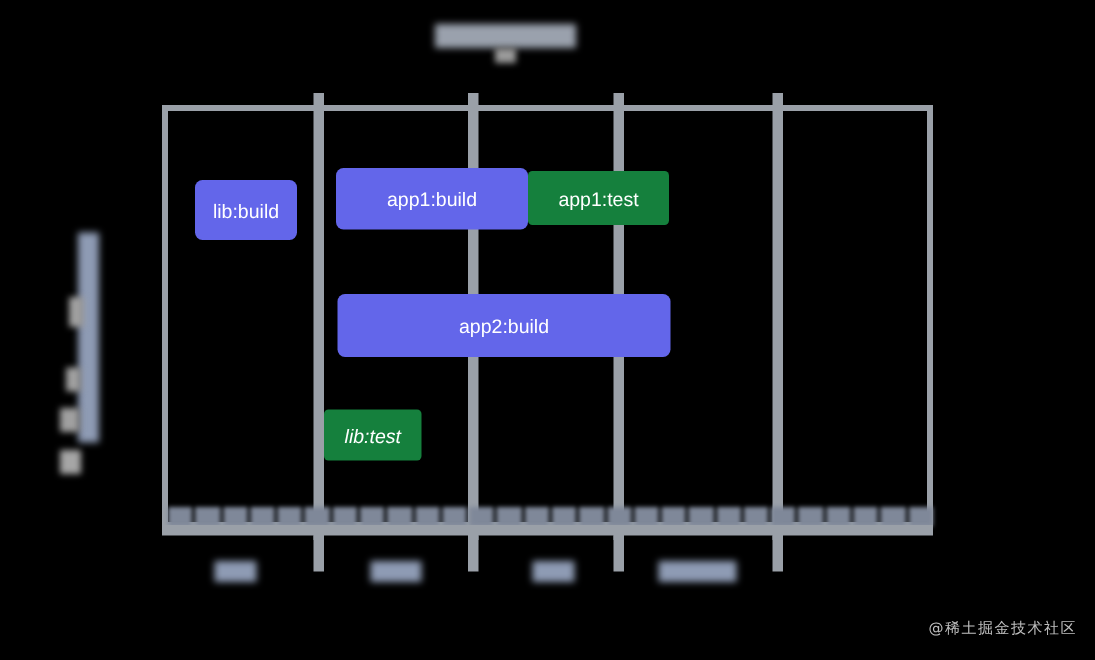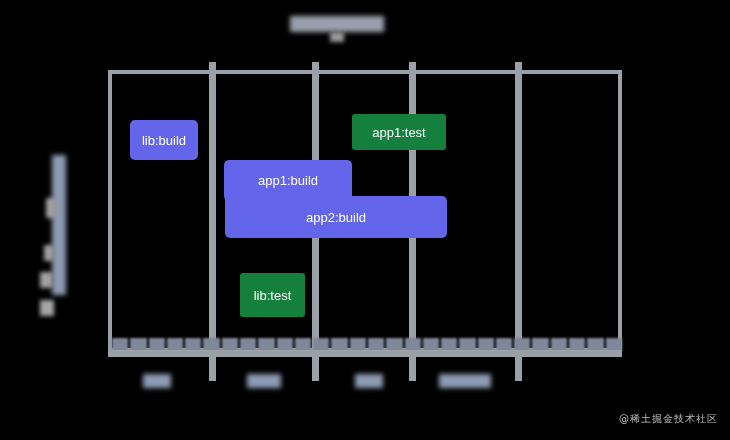--- a/index.html
+++ b/index.html
@@ -70,28 +70,28 @@
 
   <div class="plot-frame"></div>
 
   <div class="gridline" style="left:209px"></div>
   <div class="gridline" style="left:312px"></div>
   <div class="gridline" style="left:409px"></div>
   <div class="gridline" style="left:515px"></div>
 
   <div class="bar accent" style="left:130px;top:120px;width:68px;height:40px;">lib:build</div>
 
-  <div class="bar accent" style="left:224px;top:112px;width:128px;height:41px;margin-top:48px;">app1:build</div>
+  <div class="bar accent" style="left:224px;top:112px;width:128px;height:41px;">app1:build</div>
 
   <div class="bar muted" style="left:352px;top:114px;width:94px;height:36px;">app1:test</div>
 
   <div class="bar accent" style="left:225px;top:196px;width:222px;height:42px;">app2:build</div>
 
 
-  <div class="bar muted" style="left:240px;top:273px;width:65px;height:44px;">lib:test</div>
+  <div class="bar muted" style="left:216px;top:273px;width:65px;height:34px;font-style:italic;">lib:test</div>
 
   <div class="tick-row">
     <span class="tick-lbl"></span>
     <span class="tick-lbl"></span>
     <span class="tick-lbl"></span>
     <span class="tick-lbl"></span>
     <span class="tick-lbl"></span>
     <span class="tick-lbl"></span>
     <span class="tick-lbl"></span>
     <span class="tick-lbl"></span>

